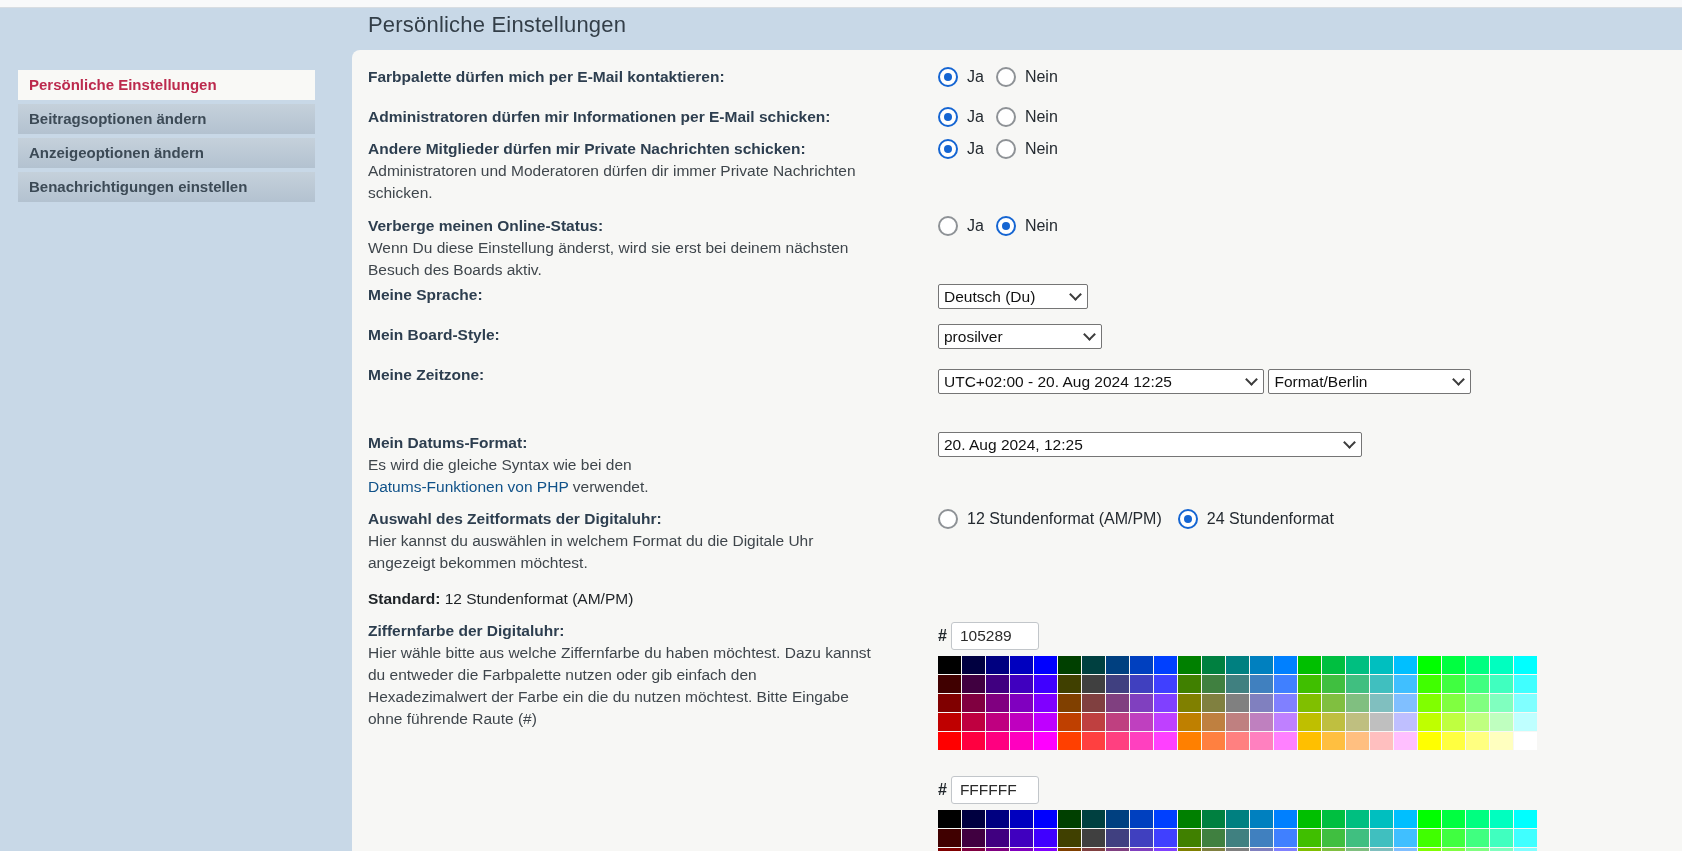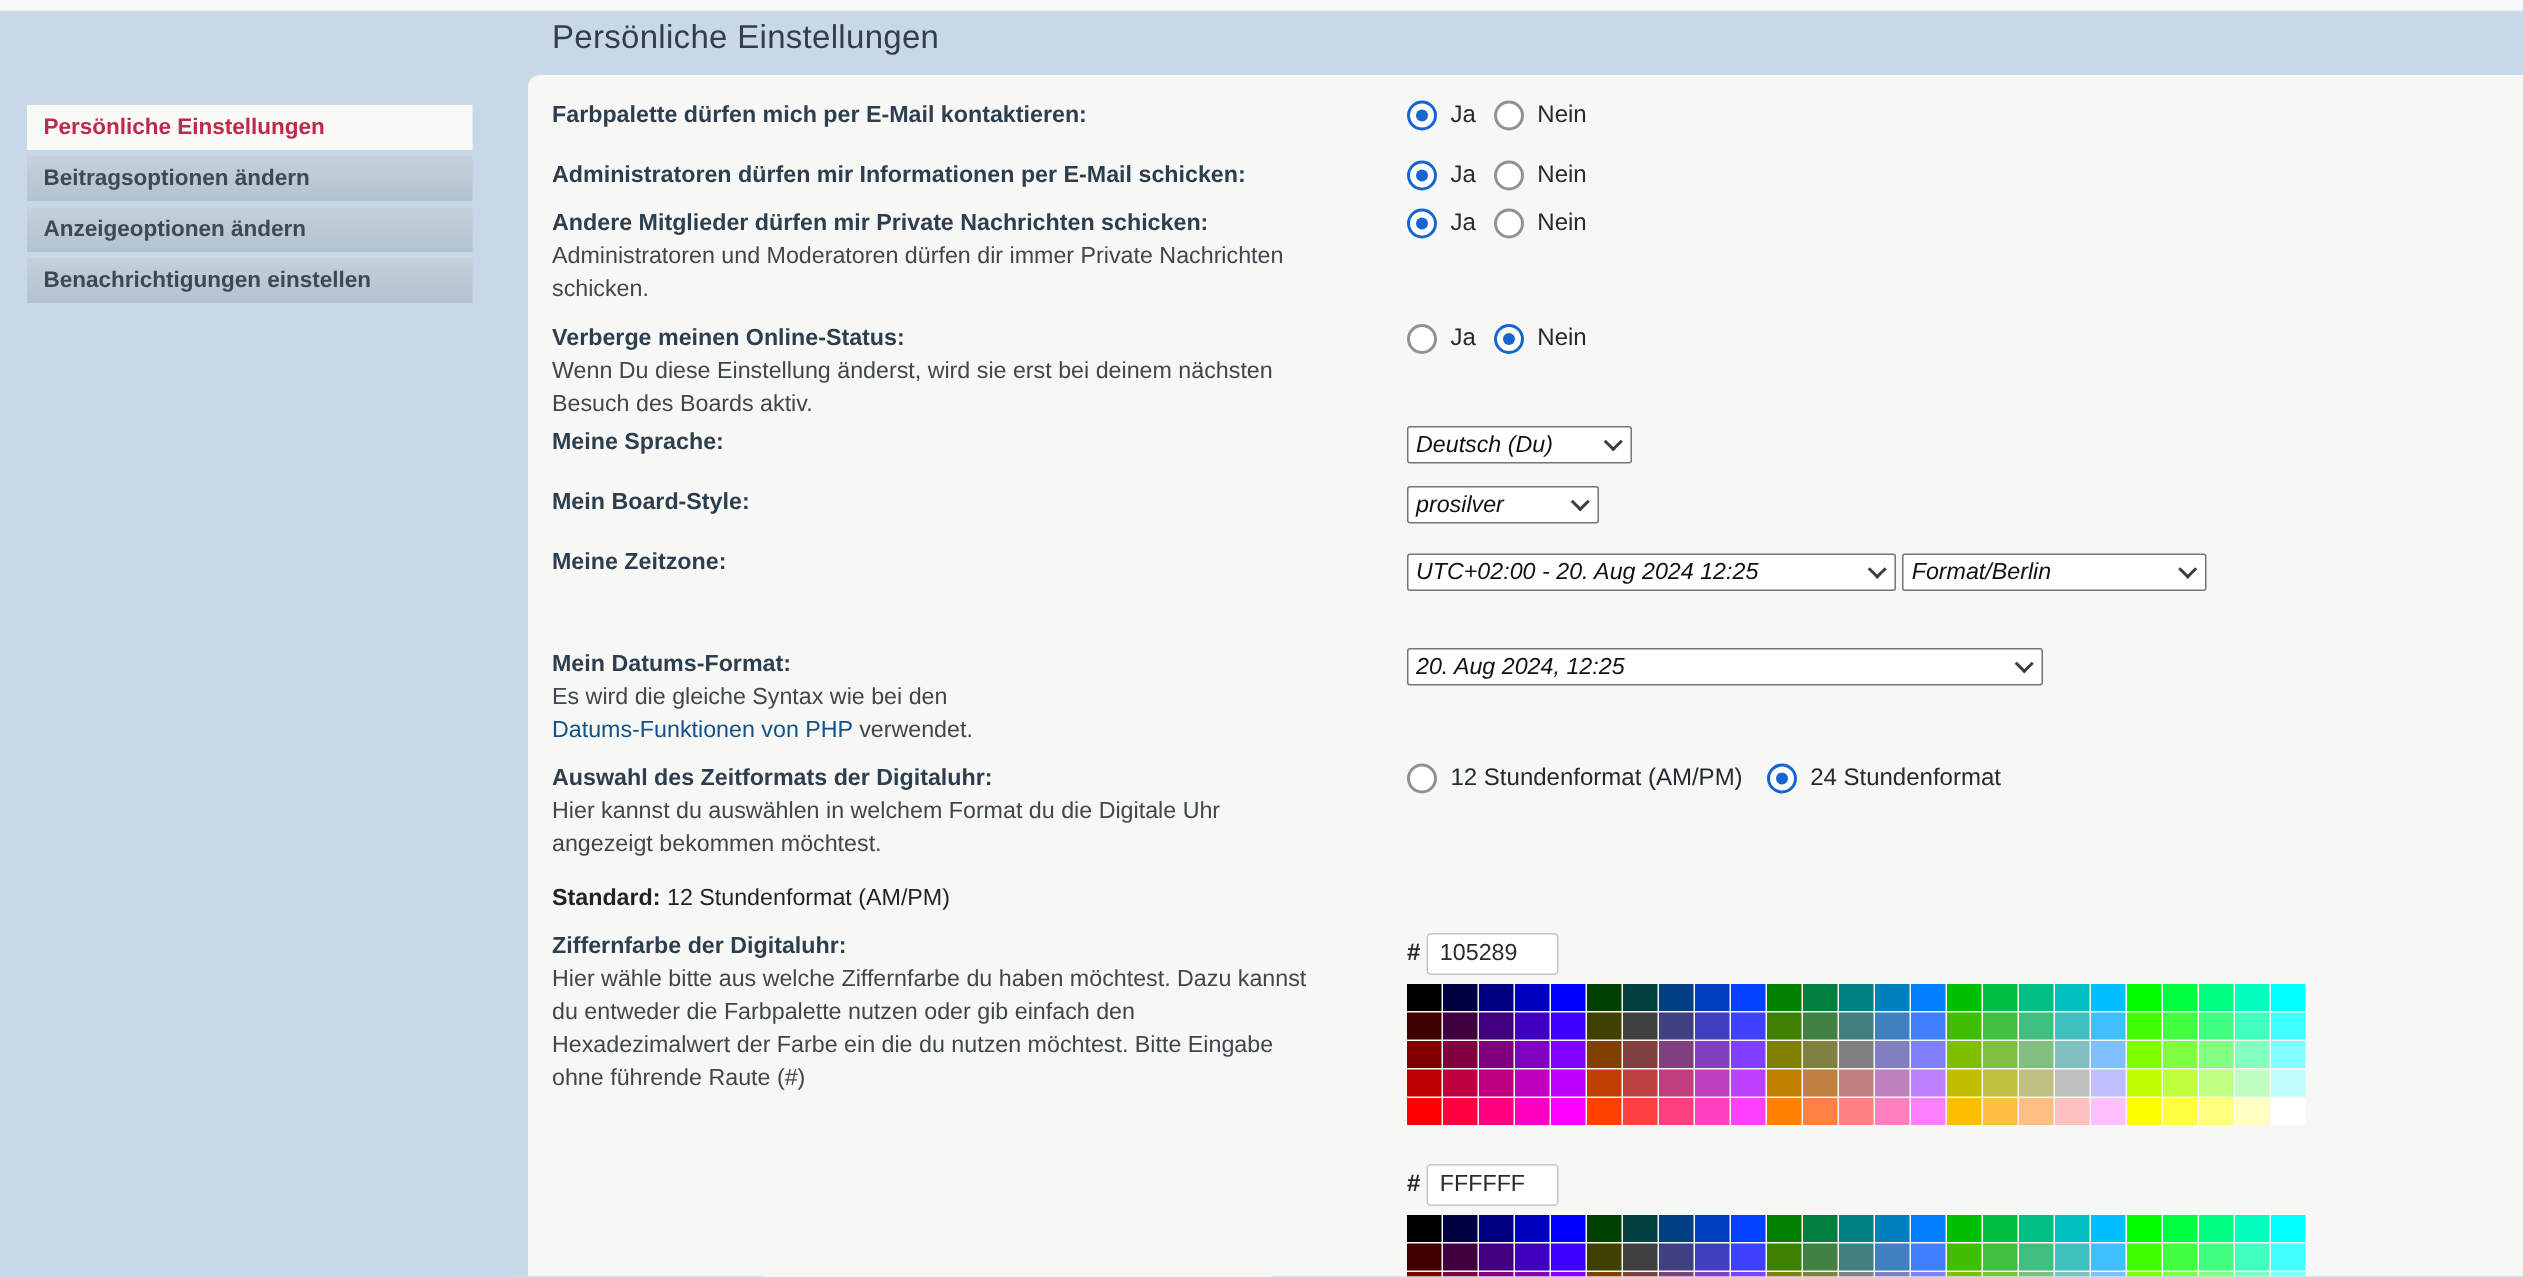--- a/index.html
+++ b/index.html
@@ -47,24 +47,24 @@
   .radio.sel{border-color:#1565d2;}
   .radio.sel::after{content:"";position:absolute;left:4px;top:4px;width:8px;height:8px;
          border-radius:50%;background:#1565d2;}
   .radio-label{font-size:16px;color:#242a30;margin-left:9px;}
   .gap{width:12px;flex:0 0 auto;}
   .gap-wide{width:16px;flex:0 0 auto;}
 
   
   .select{display:inline-flex;align-items:center;justify-content:space-between;
           box-sizing:border-box;height:25px;border:1px solid #757575;border-radius:2px;
-          background:#fff;padding:0 7px 0 5px;font-size:15.5px;color:#111;cursor:pointer;font-style:italic;}
+          background:#fff;padding:0 7px 0 5px;font-size:15.5px;color:#111;cursor:pointer;}
   .chev{width:7px;height:7px;border-right:2px solid #3c3c3c;border-bottom:2px solid #3c3c3c;
         transform:rotate(45deg);margin-top:-4px;flex:0 0 auto;margin-left:8px;}
-  .w-lang{width:150px}.w-style{width:128px}.w-tz1{width:326px}.w-tz2{width:203px}.w-date{width:424px}
+  .w-lang{width:150px}.w-style{width:164px}.w-tz1{width:326px}.w-tz2{width:203px}.w-date{width:424px}
   .stack{margin-top:5px;}
 
   
   .standard-line{font-size:15.5px;color:#1e2327;line-height:22px;}
   .standard-line b{font-weight:bold;}
 
   
   .hexrow{display:flex;align-items:center;}
   .hash{font-size:16px;font-weight:bold;color:#22282d;margin-right:4px;}
   .hexinput{width:70px;height:26px;box-sizing:content-box;border:1px solid #c2c6ca;

